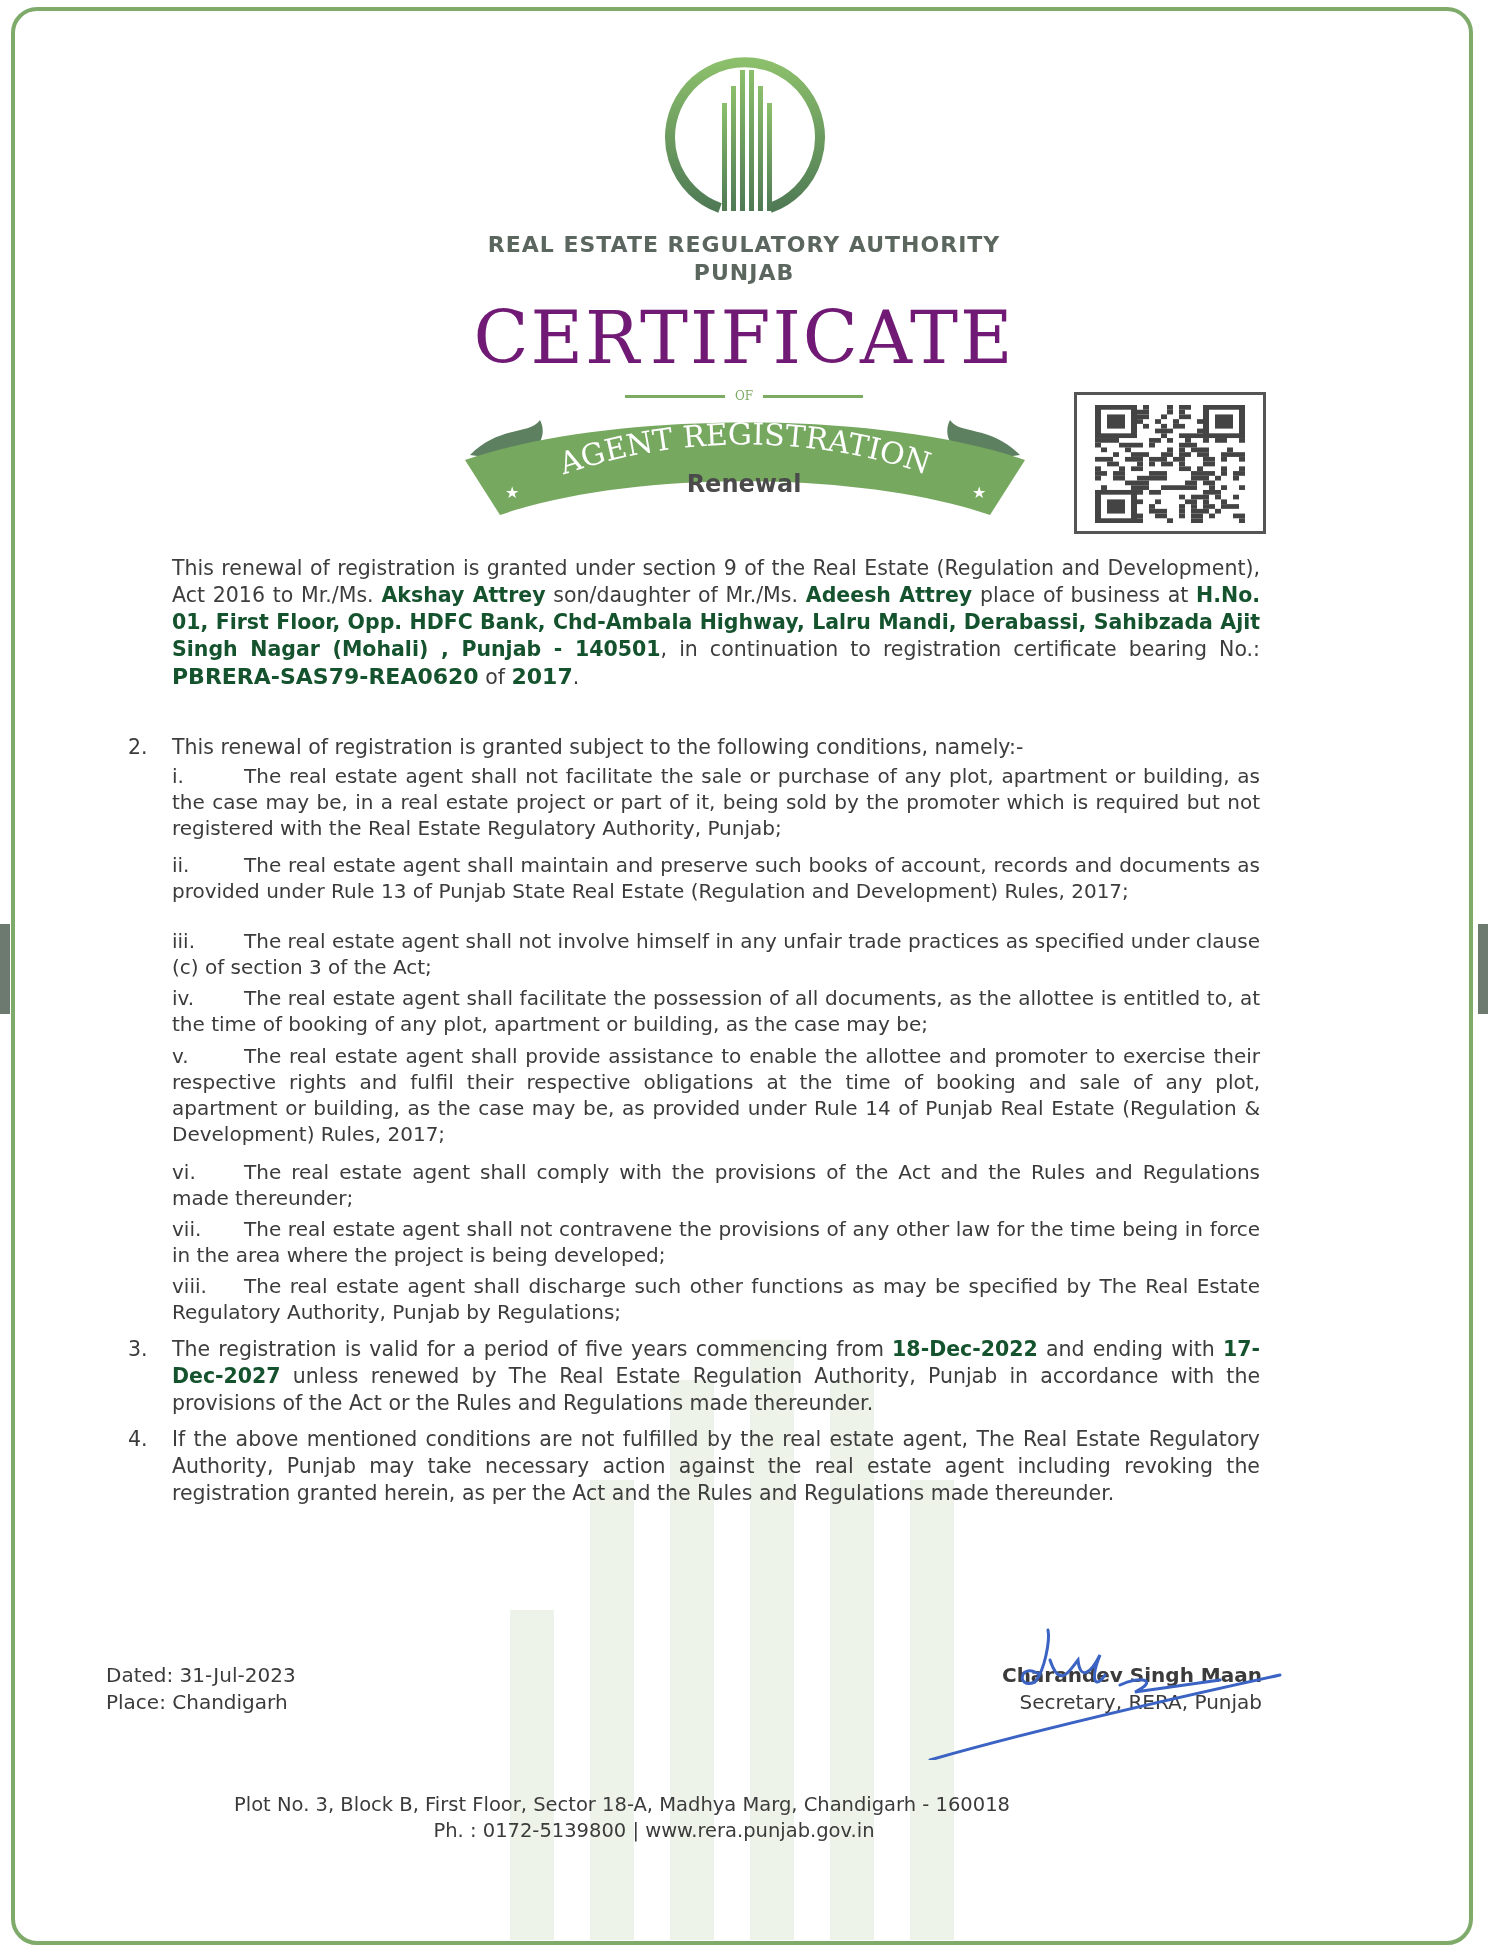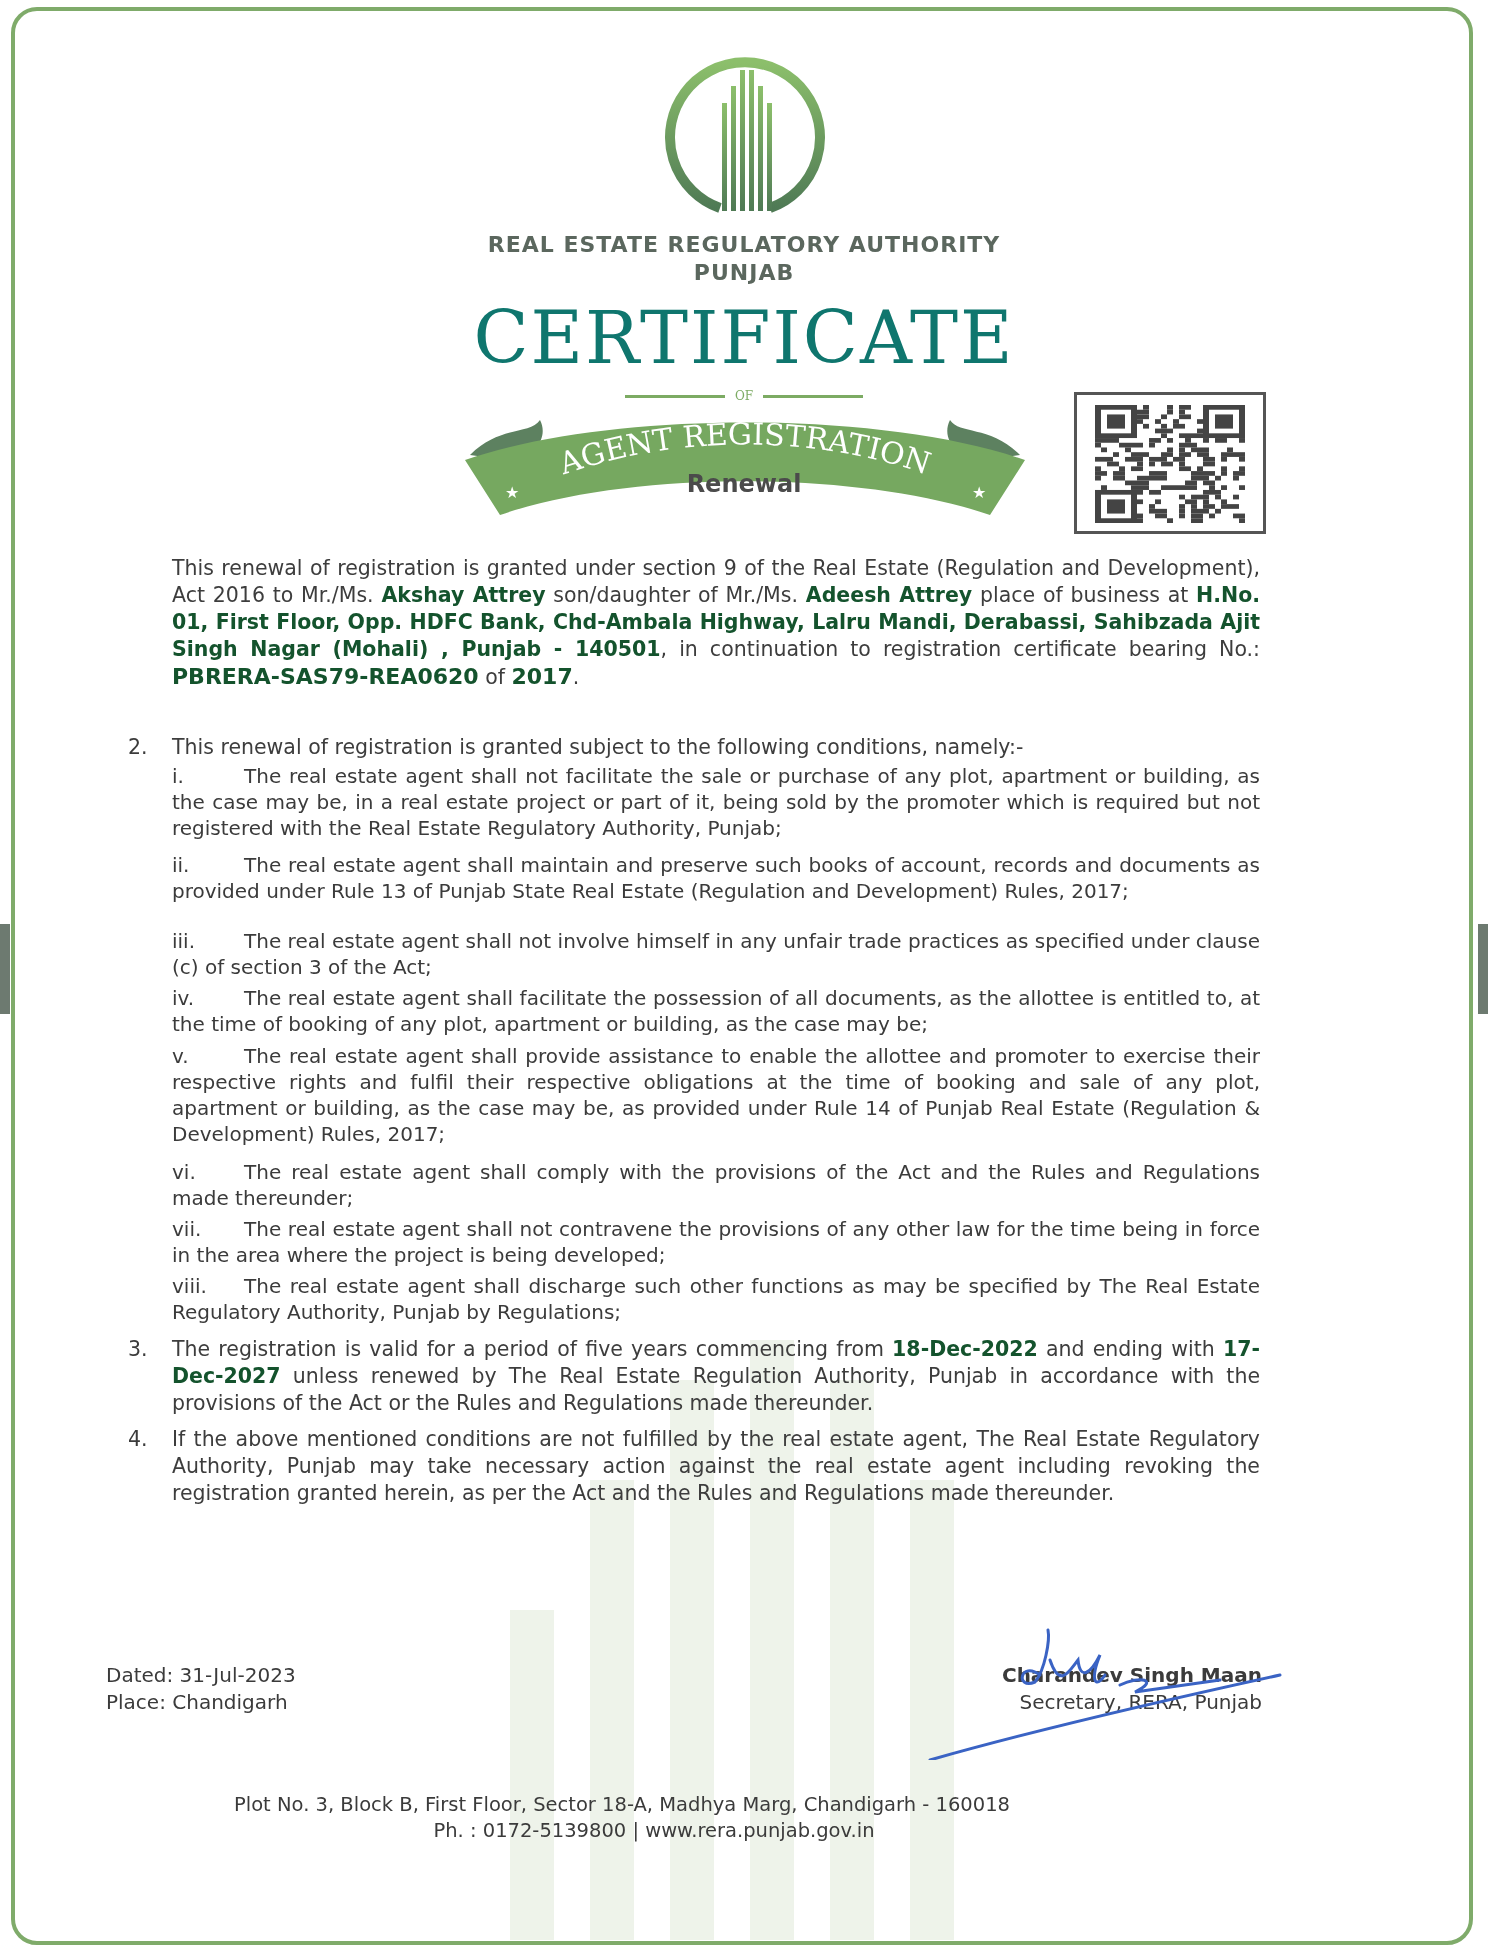--- a/index.html
+++ b/index.html
@@ -9,21 +9,21 @@
            border:4px solid #7fab6a; border-radius:26px; box-sizing:border-box; }
   .side-tab { position:absolute; width:10px; height:90px; background:#6d7a70; top:924px; }
   .side-tab.left { left:0; }
   .side-tab.right { right:0; }
   .watermark { position:absolute; left:490px; top:1340px; width:520px; height:600px; }
   .watermark div { position:absolute; bottom:0; width:44px; background:#eef3ea; }
   .logo { position:absolute; left:625px; top:48px; width:240px; height:170px; }
   .org { position:absolute; left:0; width:1488px; text-align:center; font-weight:bold;
          color:#5b675e; font-size:22px; letter-spacing:1px; }
   .cert-title { position:absolute; left:0; width:1488px; top:298px; text-align:center;
-         font-family:"DejaVu Serif", serif; color:#0f766e; font-size:72px; letter-spacing:2px;
+         font-family:"DejaVu Serif", serif; color:#701a75; font-size:72px; letter-spacing:2px;
          font-variant:small-caps; line-height:80px; }
   .of-line { position:absolute; top:389px; left:0; width:1488px; text-align:center;
          font-family:"DejaVu Serif", serif; font-size:12px; color:#7cab63; }
   .of-line span.bar { display:inline-block; width:100px; height:3px; background:#7cab63;
          vertical-align:middle; margin:0 10px; }
   .ribbon { position:absolute; left:460px; top:400px; width:570px; height:125px; }
   .renewal { position:absolute; left:0; width:1488px; top:470px; text-align:center;
          font-weight:bold; font-size:24px; color:#4b4b4b; }
   .qr { position:absolute; left:1074px; top:392px; width:192px; height:142px;
         border:3px solid #555; box-sizing:border-box; background:#fff; }

